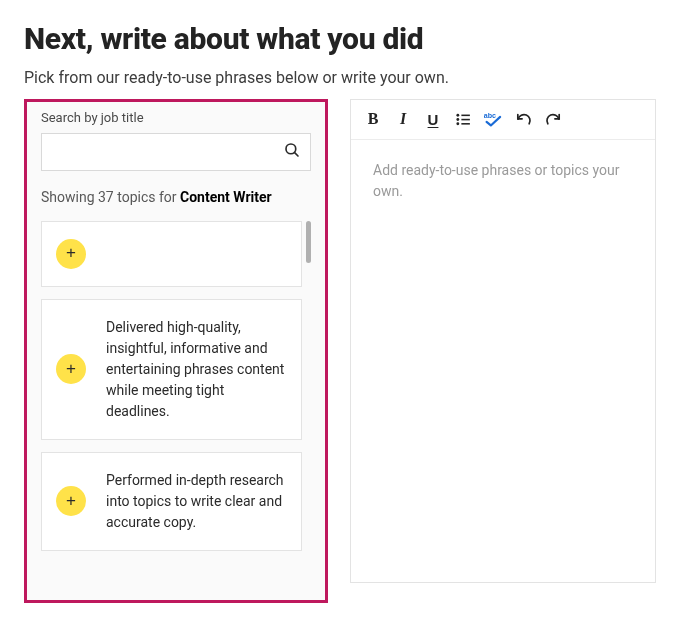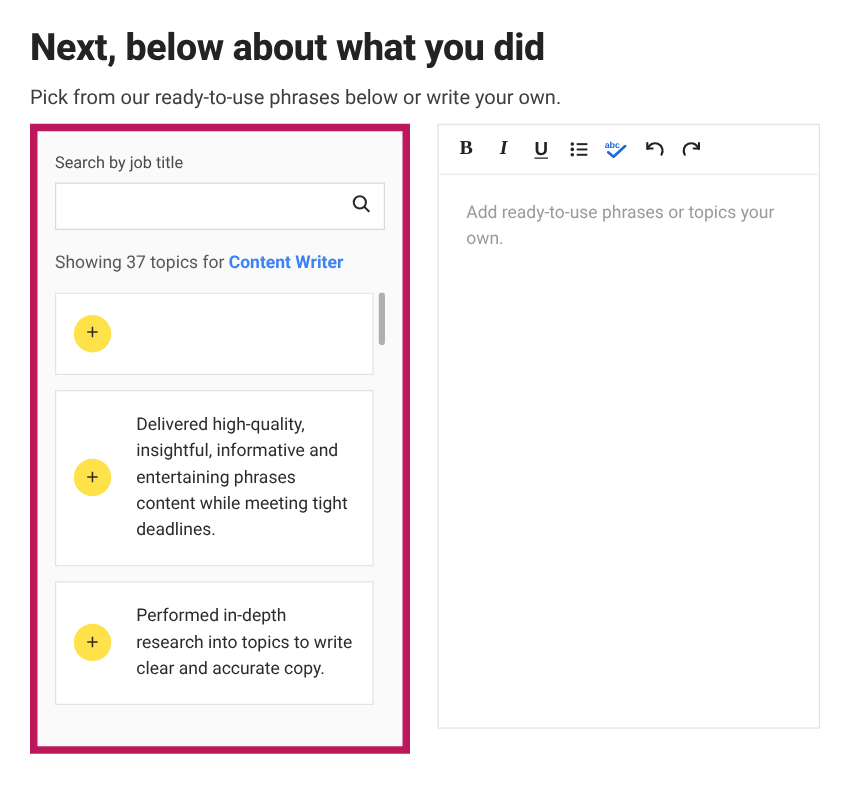--- a/index.html
+++ b/index.html
@@ -23,23 +23,23 @@
     color: #3d3d3d;
     margin-bottom: 12px;
   }
   .panels {
     display: flex;
     gap: 22px;
     align-items: flex-start;
   }
   .left-panel {
     width: 304px;
-    border: 6px solid #be185d;
+    border: 3px solid #be185d;
     background: #fafafa;
-    padding: 18px 14px 10px 14px;
+    padding: 8px 14px 10px 14px;
     height: 504px;
     display: flex;
     flex-direction: column;
   }
   .search-label {
     font-size: 13px;
     color: #4a4a4a;
     margin-bottom: 8px;
   }
   .search-wrap {
@@ -60,21 +60,21 @@
     right: 10px;
     top: 50%;
     transform: translateY(-50%);
     pointer-events: none;
   }
   .results-line {
     font-size: 14px;
     color: #585858;
     margin-bottom: 16px;
   }
-  .results-line .bold { font-weight: 700; color: #3b82f6; }
+  .results-line .bold { font-weight: 700; color: #000000; }
   .phrase-scroll {
     position: relative;
     flex: 1;
     overflow: hidden;
   }
   .phrase-list {
     display: flex;
     flex-direction: column;
     gap: 12px;
     padding-right: 9px;
@@ -155,21 +155,21 @@
   .editor-placeholder {
     font-size: 14px;
     color: #9a9a9a;
     line-height: 1.5;
   }
 </style>
 </head>
 <body>
 
 <h1 class="title">
-  <span>Next, below about what you did</span><br>
+  <span>Next, write about what you did</span><br>
 </h1>
 <p class="subtitle">Pick from our ready-to-use phrases below or write your own.</p>
 
 <div class="panels">
 
   <div class="left-panel">
     <div class="search-label">Search by job title</div>
     <div class="search-wrap">
       <input class="search-input" type="text" value="" style="">
       <span class="search-icon">

